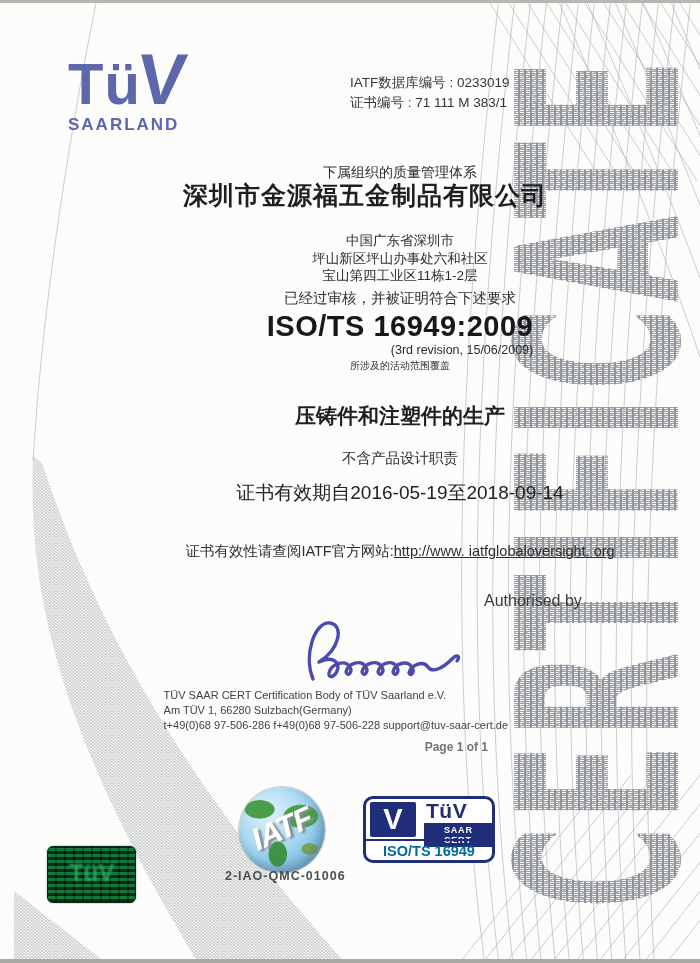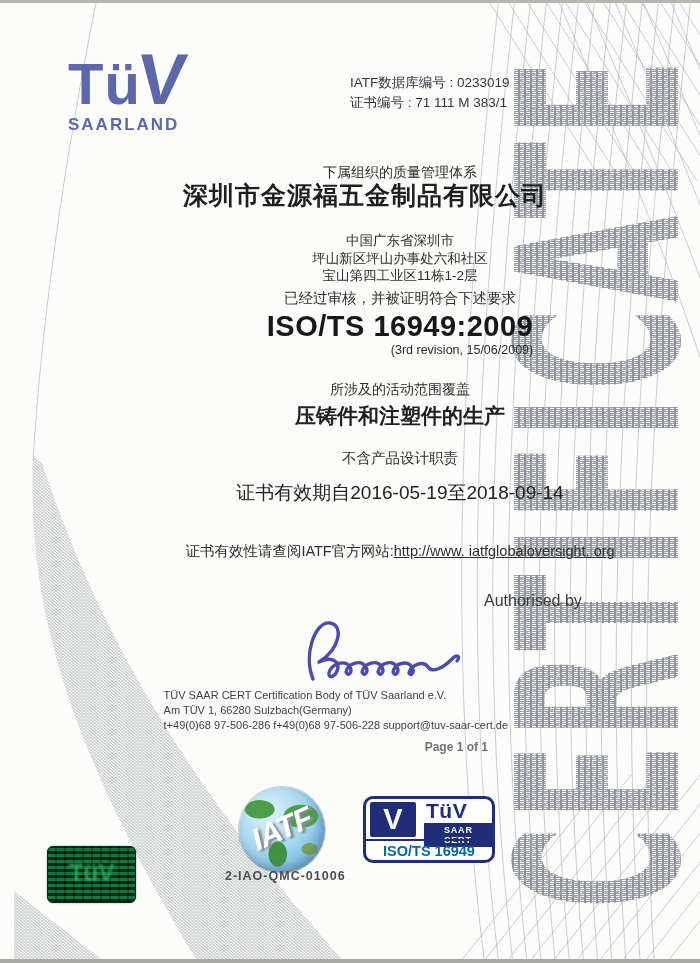--- a/index.html
+++ b/index.html
@@ -42,21 +42,21 @@
   .line{position:absolute; left:110px; width:580px; text-align:center; z-index:3;}
   .intro{top:153px; font-size:14px;margin-top:8px;}
   .company{top:176px; left:75px; font-size:25px; font-weight:bold; color:#1f1f1f;
            font-family:"Liberation Serif", serif; letter-spacing:1px;}
   .address{top:229px; font-size:13.5px; line-height:17.5px;}
   .audited{top:286px; font-size:14.5px;}
   .std-block{top:308px;}
   .std-block .inner{display:inline-block; text-align:right;}
   .standard{font-size:29px; font-weight:bold; color:#17181a; letter-spacing:0.5px; line-height:1.1;}
   .revision{font-size:12.5px; color:#2b2b2b;}
-  .scope-intro{top:378px; font-size:14px;}
+  .scope-intro{top:356px; font-size:10px;}
   .scope{top:399px; font-size:21px; font-weight:bold; color:#1f1f1f;}
   .exclusion{top:446px; font-size:14.5px;}
   .validity{top:477px; font-size:19px; color:#222;}
   .verify{top:511px; font-size:14.5px;margin-top:28px;}
   .verify .url{text-decoration:underline; color:#2e2e2e; cursor:pointer;}
   
   .authorised{position:absolute; left:436px; top:589px; font-size:16px; color:#3a3a3a; z-index:3;margin-left:48px;}
   .signature{position:absolute; left:295px; top:610px; z-index:3;}
   .signature path{stroke:#4a4bad; stroke-width:3.4; fill:none; stroke-linecap:round; stroke-linejoin:round;}
   

